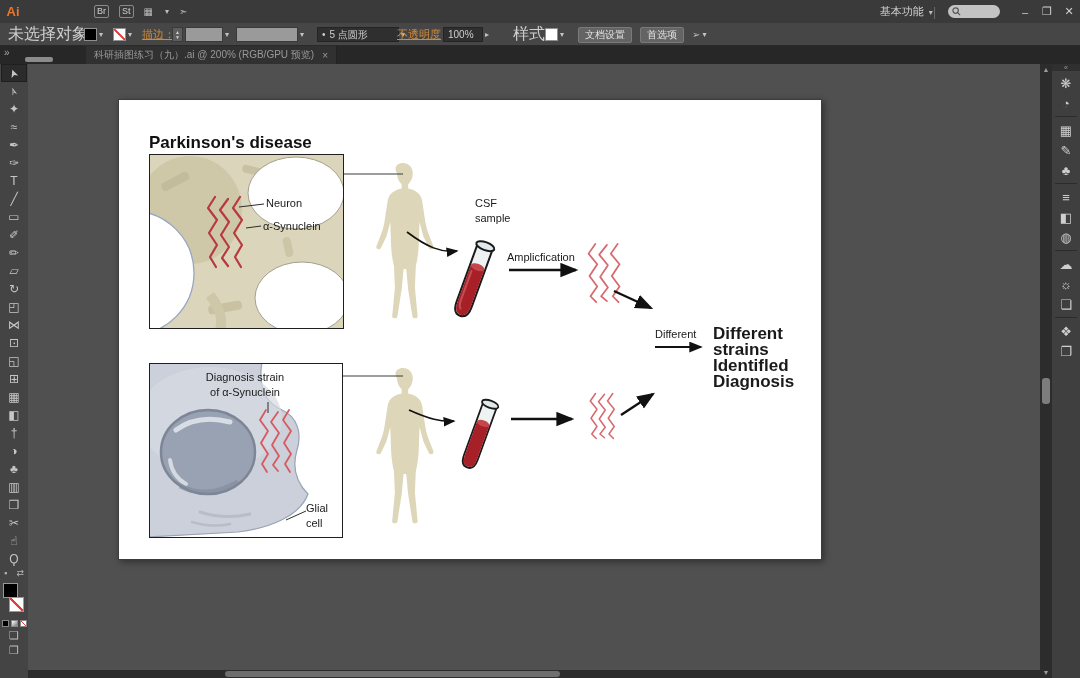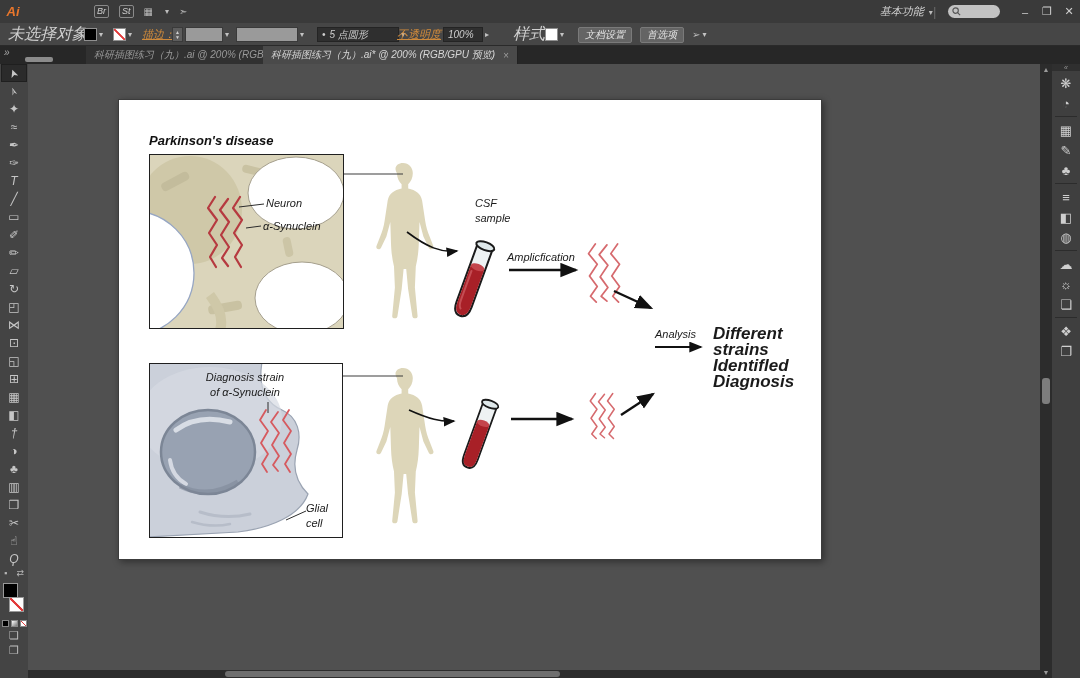--- a/index.html
+++ b/index.html
@@ -1,17 +1,17 @@
 <!DOCTYPE html>
 <html><head>
 <meta charset="utf-8">
 <style>
   html,body{margin:0;padding:0;background:#333;overflow:hidden;}
   *{box-sizing:border-box;font-family:"Liberation Sans","DejaVu Sans",sans-serif;}
-  #app{position:relative;width:1080px;height:678px;background:#ffffff;overflow:hidden;font-style:italic;}
+  #app{position:relative;width:1080px;height:678px;background:#ffffff;overflow:hidden;}
 
   
   #titlebar{position:absolute;left:0;top:0;width:1080px;height:23px;background:#3a3a3a;display:flex;align-items:center;}
   #ai-logo{width:26px;text-align:center;color:#e8762c;font-weight:bold;font-size:13px;}
   #menu-items{display:flex;gap:14px;margin-left:8px;}
   .menu-item{font-size:11px;color:#d2d2d2;white-space:nowrap;cursor:default;}
   #tb-icons{display:flex;align-items:center;gap:10px;margin-left:68px;}
   .tb-icon{font-size:10px;color:#bdbdbd;}
   .tb-icon.boxed{border:1px solid #8a8a8a;border-radius:2px;padding:0 2px;font-size:9px;line-height:11px;color:#cfcfcf;}
   .tb-caret{font-size:8px;color:#bdbdbd;margin-left:2px;}
@@ -71,21 +71,21 @@
   #hthumb{position:absolute;left:197px;top:1px;width:335px;height:6px;background:#6e6e6e;border-radius:3px;}
 
   
   #rightpanel{position:absolute;left:1052px;top:64px;width:28px;height:614px;background:#3f3f3f;display:flex;flex-direction:column;align-items:center;}
   #panel-header{width:28px;height:7px;background:#2f2f2f;color:#9a9a9a;font-size:7px;text-align:center;line-height:7px;margin-bottom:2px;}
   .pitem{width:26px;height:20px;display:flex;align-items:center;justify-content:center;color:#cfcfcf;font-size:13px;}
   .psep{width:22px;height:1px;background:#2c2c2c;margin:3px 0;}
 
   
   .ab-text{position:absolute;color:#1a1a1a;font-size:11px;line-height:15px;}
-  #diagram-title{position:absolute;left:30px;top:33px;font-size:13px;font-weight:bold;color:#111;}
+  #diagram-title{position:absolute;left:30px;top:33px;font-size:17px;font-weight:bold;color:#111;}
   .illus-box{position:absolute;border:1.4px solid #1f1f1f;overflow:hidden;background:#fff;}
   #box1{left:30px;top:54px;width:195px;height:175px;}
   #box2{left:30px;top:263px;width:194px;height:175px;}
   #overlay{position:absolute;left:0;top:0;width:704px;height:461px;pointer-events:none;}
   .abs{position:absolute;}
   #results-block{font-weight:bold;font-size:17px;line-height:16px;}
   #strain-label{text-align:center;width:120px;}
 </style>
 </head>
 <body>
@@ -168,24 +168,20 @@
         <span class="tb-icon">➢</span>
         <span class="sw-caret" data-name="chevron-down-icon">▾</span>
       </span>
   </div>
 
   <div id="tabbar" data-name="document-tabbar">
     <span id="tab-chevrons" data-name="tab-overflow-icon">»</span>
     <span id="tool-dock-pill" data-name="tools-dock-grip"></span>
   <div class="tab" data-name="document-tab-0" style="left: 86px;">
         <span class="tab-label" data-name="tab-label">科研插图练习（九）.ai @ 200% (RGB/GPU 预览)</span>
-        <span class="tab-close" data-name="close-tab-icon">×</span>
-      </div>
-      <div class="tab active" data-name="document-tab-1" style="left: 263px;">
-        <span class="tab-label" data-name="tab-label">科研插图练习（九）.ai* @ 200% (RGB/GPU 预览)</span>
         <span class="tab-close" data-name="close-tab-icon">×</span>
       </div>
     </div>
 
   <div id="toolbar" data-name="tools-panel">
     <div id="tool-list" style="display:flex;flex-direction:column;align-items:center;">
         <div class="tool active" data-name="selection-tool">
           <span class="glyph" data-name="selection-icon">➤</span>
         </div>
         <div class="tool" data-name="direct-selection-tool">
@@ -375,21 +371,21 @@
           <path d="M22 3 L14 13 L23 24 L15 36 L23 47 L16 56 L22 61"></path>
           <path d="M33 2 L26 12 L35 23 L27 35 L35 46 L28 56 L34 62"></path>
         </g>
       </svg>
 
       <div class="ab-text" style="left:356px;top:96px" data-name="csf-sample-label">
         <div>CSF</div>
           <div>sample</div>
       </div>
       <div class="ab-text" style="left:388px;top:150px" data-name="amplification-label">Amplicfication</div>
-      <div class="ab-text" style="left:536px;top:227px" data-name="analysis-label">Analysis</div>
+      <div class="ab-text" style="left:536px;top:227px" data-name="analysis-label">Different</div>
       <div class="ab-text" id="results-block" style="left:594px;top:226px" data-name="diagnosis-result-text">
         <div>Different strains</div>
         <div>Identifled</div>
         <div>Diagnosis</div>
       </div>
 
       <svg id="overlay" viewBox="0 0 704 461" data-name="diagram-connectors">
         <defs>
           <marker id="ah" markerWidth="9" markerHeight="8" refX="6.5" refY="3" orient="auto">
             <path d="M0 0 L7.5 3 L0 6 Z" fill="#111"></path>

